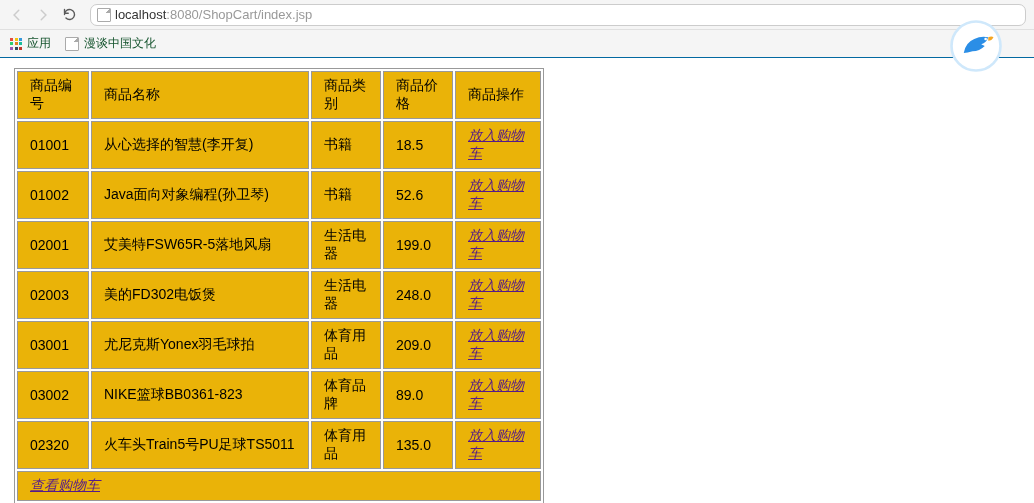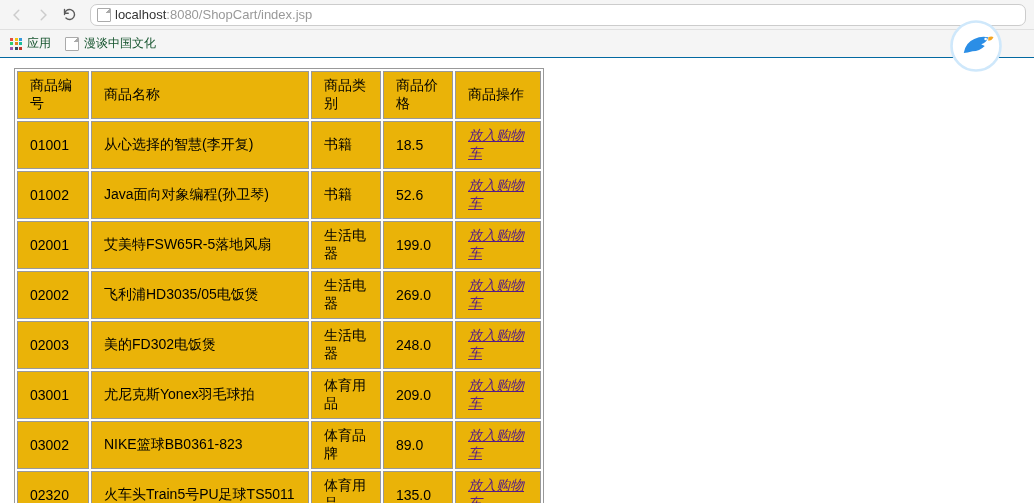--- a/index.html
+++ b/index.html
@@ -208,27 +208,20 @@
           <td class="col-op"><a class="cart-link">放入购物车</a></td>
         </tr>
         <tr>
           <td class="col-id">02001</td>
           <td class="col-name">艾美特FSW65R-5落地风扇</td>
           <td class="col-cat">生活电器</td>
           <td class="col-price">199.0</td>
           <td class="col-op"><a class="cart-link">放入购物车</a></td>
         </tr>
         <tr>
-          <td class="col-id">02002</td>
-          <td class="col-name">飞利浦HD3035/05电饭煲</td>
-          <td class="col-cat">生活电器</td>
-          <td class="col-price">269.0</td>
-          <td class="col-op"><a class="cart-link">放入购物车</a></td>
-        </tr>
-        <tr>
           <td class="col-id">02003</td>
           <td class="col-name">美的FD302电饭煲</td>
           <td class="col-cat">生活电器</td>
           <td class="col-price">248.0</td>
           <td class="col-op"><a class="cart-link">放入购物车</a></td>
         </tr>
         <tr>
           <td class="col-id">03001</td>
           <td class="col-name">尤尼克斯Yonex羽毛球拍</td>
           <td class="col-cat">体育用品</td>

